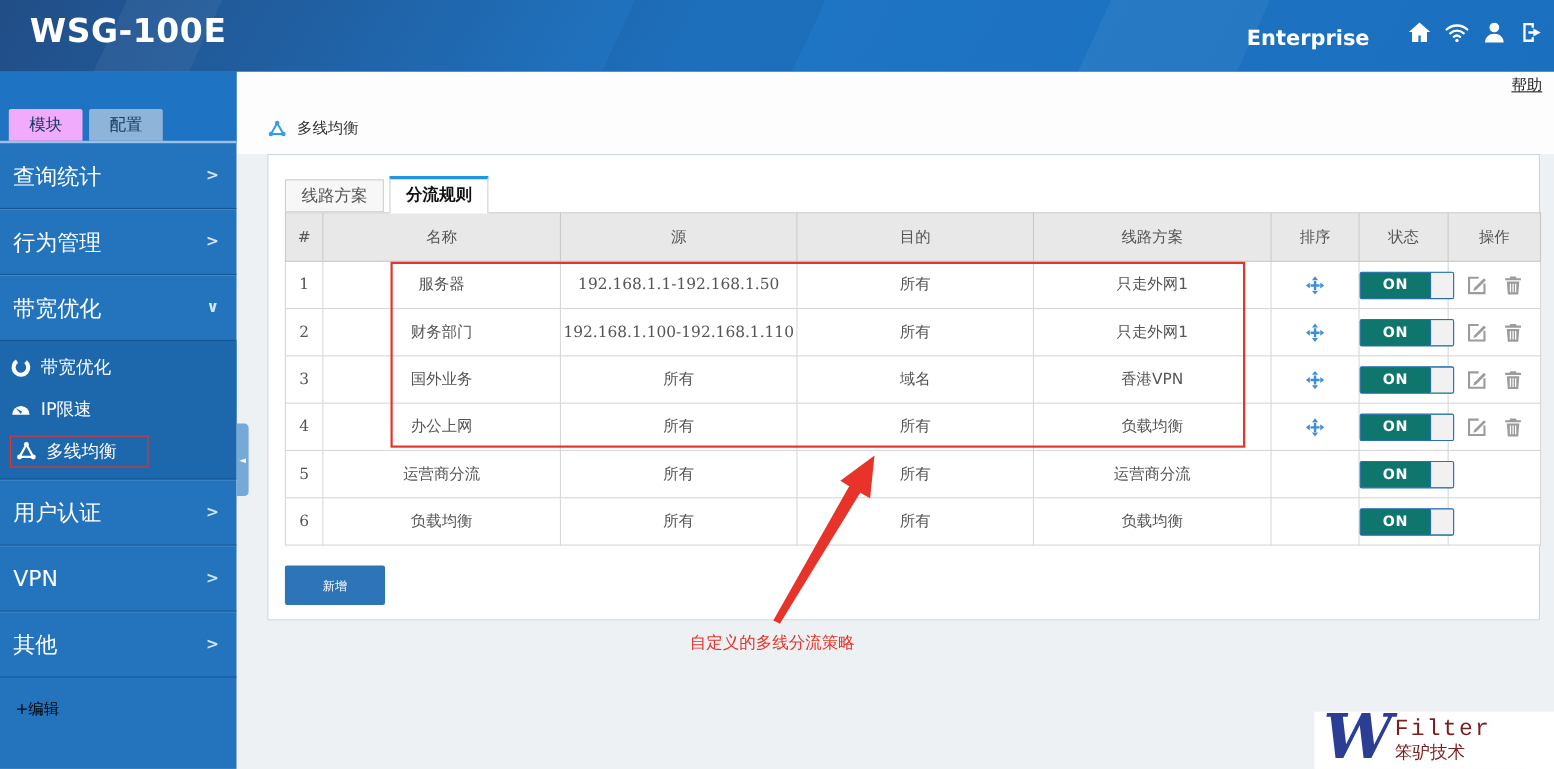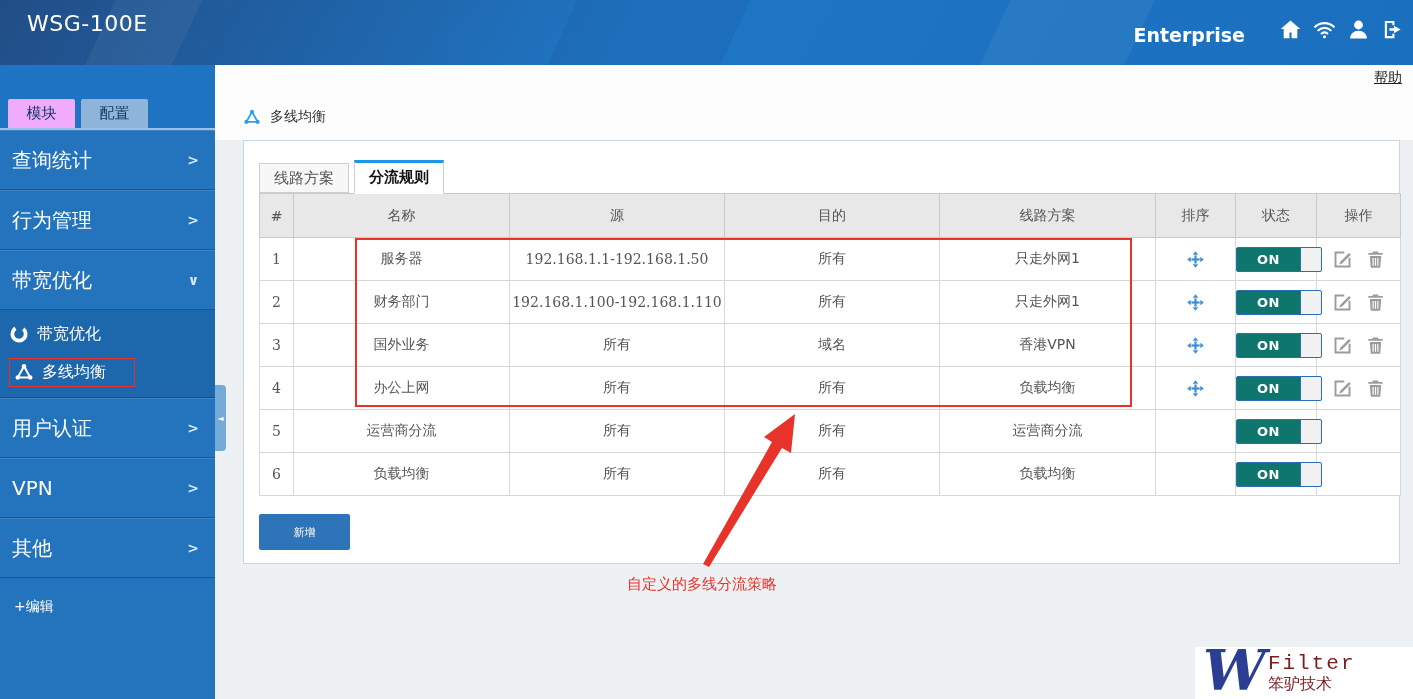--- a/index.html
+++ b/index.html
@@ -8,21 +8,21 @@
 
   
   .header { position:absolute; left:0; top:0; width:1413px; height:65px;
     background:linear-gradient(120deg,#1a6fbe 0%,#247c 0%,#1f76c5 45%,#1a6fbe 100%);
     background-color:#1e73c2; overflow:hidden; z-index:6; }
   .header::before { content:""; position:absolute; inset:0;
     background:
       linear-gradient(115deg, transparent 8%, rgba(255,255,255,.05) 8%, rgba(255,255,255,.05) 14%, transparent 14%),
       linear-gradient(115deg, transparent 40%, rgba(0,30,80,.08) 40%, rgba(0,30,80,.08) 52%, transparent 52%),
       linear-gradient(115deg, transparent 70%, rgba(255,255,255,.05) 70%, rgba(255,255,255,.05) 80%, transparent 80%); }
-  .app-title { position:absolute; left:27px; top:11px; color:#fff; font-size:22px; font-weight:normal; letter-spacing:.5px; }
+  .app-title { position:absolute; left:27px; top:11px; color:#fff; font-size:30px; font-weight:bold; letter-spacing:.5px; }
   .edition { position:absolute; right:168px; top:24px; color:#fff; font-size:19px; font-weight:bold; }
   .hicons { position:absolute; right:8px; top:17px; display:flex; gap:9px; align-items:center; }
   .hicon { width:25px; height:25px; display:flex; align-items:center; justify-content:center; cursor:pointer; }
   .hicon svg { width:23px; height:23px; }
 
   
   .sidebar { position:absolute; left:0; top:65px; width:215px; height:634px; background:#2474bd; z-index:5; }
   .side-top { height:65px; background:#1e73c2; position:relative; border-bottom:2px solid #9dc0e4; }
   .side-tabs { position:absolute; left:8px; bottom:0; display:flex; gap:6px; }
   .side-tab { width:67px; height:29px; line-height:29px; text-align:center; font-size:15px;
@@ -31,21 +31,21 @@
   .menu-item { height:60px; display:flex; align-items:center; justify-content:space-between;
     padding:0 16px 0 12px; color:#fff; font-size:20px; cursor:pointer;
     border-bottom:1px solid rgba(10,60,110,.5); border-top:1px solid rgba(255,255,255,.12); }
   .menu-item .arrow { font-size:14px; font-weight:bold; color:#d3e6f8; }
   .submenu { background:#1d67ad; padding:5px 0 6px 0; border-bottom:1px solid rgba(10,60,110,.5); }
   .submenu-item { height:38px; display:flex; align-items:center; color:#fff; font-size:16px;
     padding-left:9px; cursor:pointer; }
   .submenu-item .sicon { width:20px; height:20px; margin-right:8px; display:inline-flex; }
   .submenu-item .sicon svg { width:20px; height:20px; }
   .hl-wrap { display:inline-flex; align-items:center; border:1px solid #e8332a; padding:3px 28px 3px 4px; }
-  .edit-link { display:block; color:#ffffff; font-size:14px; padding:20px 0 0 14px; cursor:pointer; }
+  .edit-link { display:block; color:#000000; font-size:14px; padding:20px 0 0 14px; cursor:pointer; }
   .collapse-handle { position:absolute; left:215px; top:385px; width:11px; height:66px; background:#74a9d8;
     border-radius:0 4px 4px 0; color:#fff; font-size:8px; display:flex; align-items:center; justify-content:center;
     z-index:10; cursor:pointer; }
 
   
   .main-top { position:absolute; left:215px; top:65px; right:0; height:75px; background:#fdfdfd; }
   .help-link { position:absolute; right:11px; top:69px; font-size:14px; color:#222; text-decoration:underline;
     z-index:8; cursor:pointer; }
   .breadcrumb { position:absolute; left:243px; top:108px; display:flex; align-items:center; gap:9px;
     font-size:14px; color:#333; z-index:8; }
@@ -151,20 +151,29 @@
   <div class="submenu">
     <div class="submenu-item">
       <span class="sicon">
         <svg viewBox="0 0 24 24">
             <circle cx="12" cy="12" r="8" fill="none" stroke="#fff" stroke-width="4.5" stroke-dasharray="40 11" transform="rotate(-50 12 12)"></circle>
           </svg>
       </span>
       <span>带宽优化</span>
     </div>
     <div class="submenu-item">
+      <span class="sicon">
+        <svg viewBox="0 0 24 24">
+            <path d="M2.5 18a9.5 9.5 0 1 1 19 0z" fill="#fff"></path>
+          <path d="M12 17.2 6.6 11l6.6 3.6z" fill="#1d67ad"></path>
+          </svg>
+      </span>
+      <span>IP限速</span>
+    </div>
+    <div class="submenu-item">
       <span class="hl-wrap">
         <span class="sicon" style="margin-right:8px;">
           <svg viewBox="0 0 24 24">
               <path d="M12 5 4.5 18.5h15z" fill="none" stroke="#fff" stroke-width="2.4"></path>
             <circle cx="12" cy="5" r="2.7" fill="#fff"></circle>
               <circle cx="4.5" cy="18.5" r="2.7" fill="#fff"></circle>
               <circle cx="19.5" cy="18.5" r="2.7" fill="#fff"></circle>
             </svg>
         </span>
         <span>多线均衡</span>

